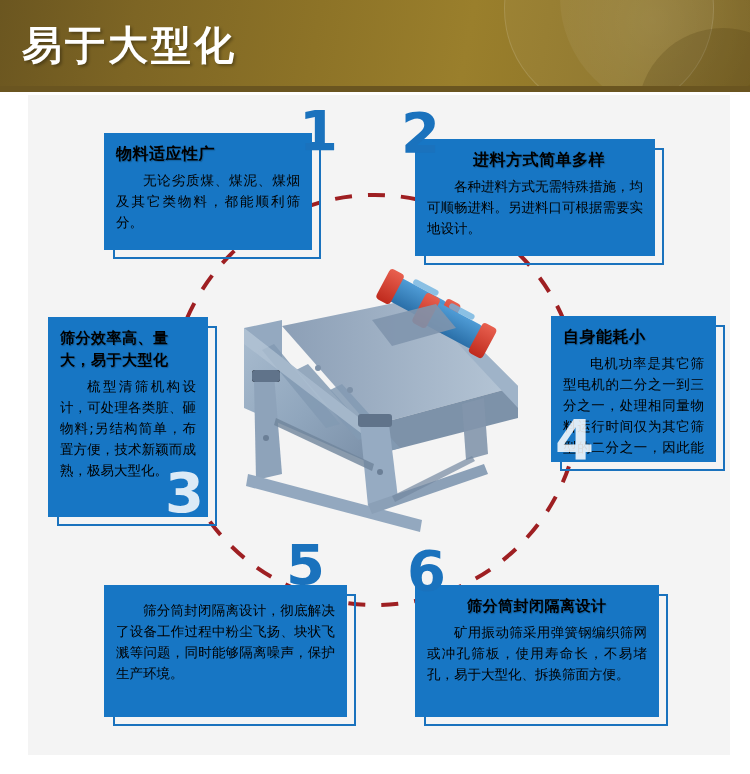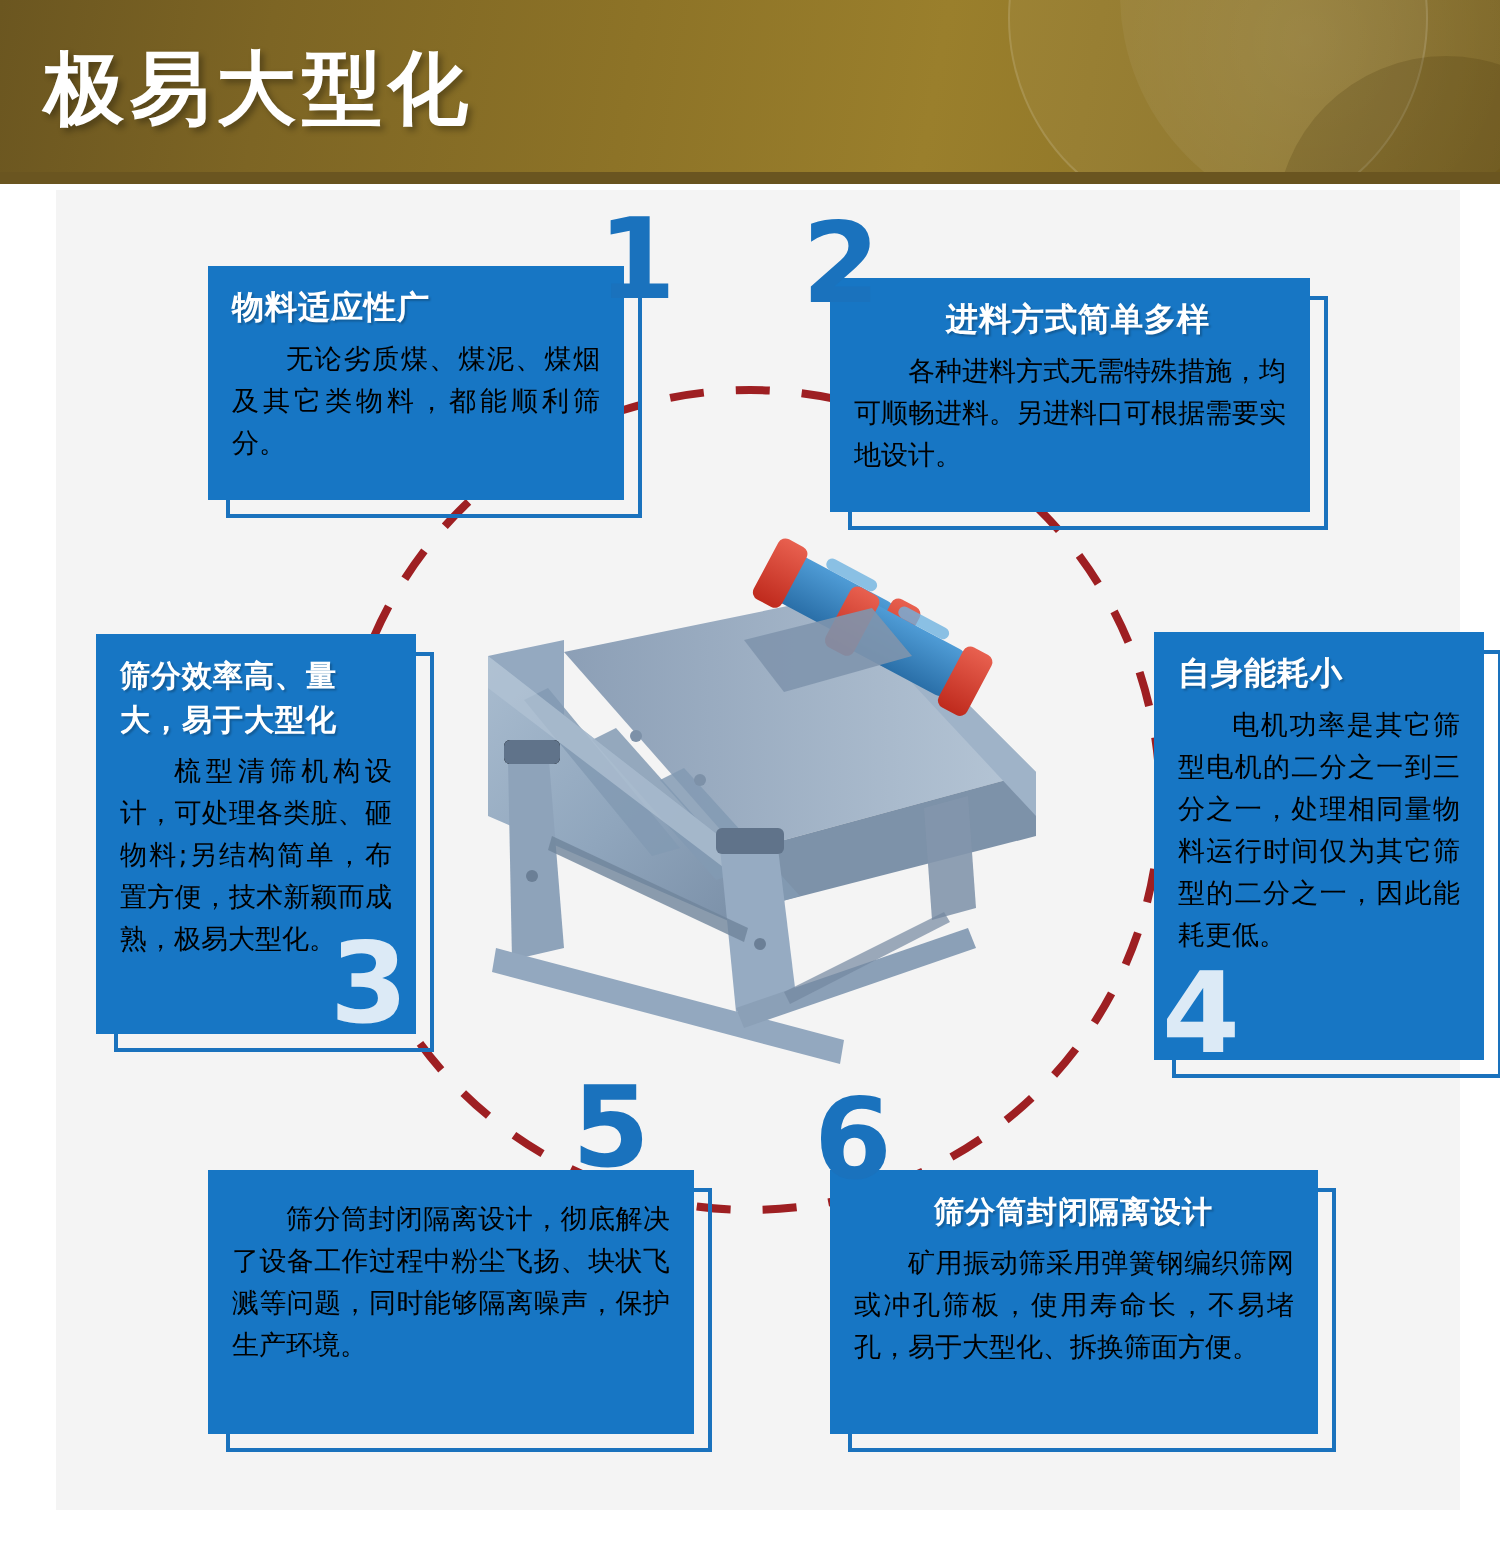--- a/index.html
+++ b/index.html
@@ -68,21 +68,21 @@
   .card-frame{
     position:absolute; left:9px; top:9px; width:100%; height:100%;
     border:2px solid #1a72bd; background:transparent;
   }
   .card-body{
     position:absolute; left:0; top:0; width:100%; height:100%;
     background:#1776c4; color:#ffffff; overflow:hidden;
   }
   .card-inner{ position:relative; padding:10px 12px 10px 12px; }
   .c-title{
-    font-size:16px; font-weight:bold; color:#ffffff;
+    font-size:16px; font-weight:bold; color:#000000;
     letter-spacing:.5px; line-height:22px;
     text-shadow:1px 1px 1px rgba(0,0,0,.22);
   }
   .c-title.small{ font-size:15px; }
   .c-text{
     margin-top:5px; font-size:13.5px; line-height:21px; color:#000000;
     text-indent:2em; text-align:justify;
   }
 
   .num{
@@ -96,39 +96,39 @@
   #card1{ left:104px; top:133px; width:208px; height:117px; }
   #card1 .num{ right:-26px; top:-30px; }
 
   #card2{ left:415px; top:139px; width:240px; height:117px; }
   #card2 .num{ left:-14px; top:-34px; }
   #card2 .c-title{ margin-left:46px; }
 
   #card3{ left:48px; top:317px; width:160px; height:200px; }
   #card3 .num{ right:4px; bottom:-4px; }
 
-  #card4{ left:577px; top:316px; width:165px; height:214px; }
+  #card4{ left:551px; top:316px; width:165px; height:146px; }
   #card4 .num{ left:4px; bottom:-6px; }
 
   #card5{ left:104px; top:585px; width:243px; height:132px; }
   #card5 .num{ right:22px; top:-48px; }
 
   #card6{ left:415px; top:585px; width:244px; height:132px; }
   #card6 .num{ left:-8px; top:-42px; }
 </style>
 </head>
 <body>
 
 <div class="page">
 
   <div class="banner">
     <div class="banner-arc3"></div>
     <div class="banner-arc1"></div>
     <div class="banner-arc2"></div>
-    <div class="banner-title">极易大型化</div>
+    <div class="banner-title">易于大型化</div>
     <div class="banner-base"></div>
   </div>
 
   <div class="panel"></div>
 
   <svg class="ring" viewBox="0 0 430 430">
     <circle cx="215" cy="215" r="205" fill="none" stroke="#9e1f22" stroke-width="4" stroke-dasharray="17 16" stroke-linecap="butt" transform="rotate(-18 215 215)"></circle>
   </svg>
 
   <div class="machine">

